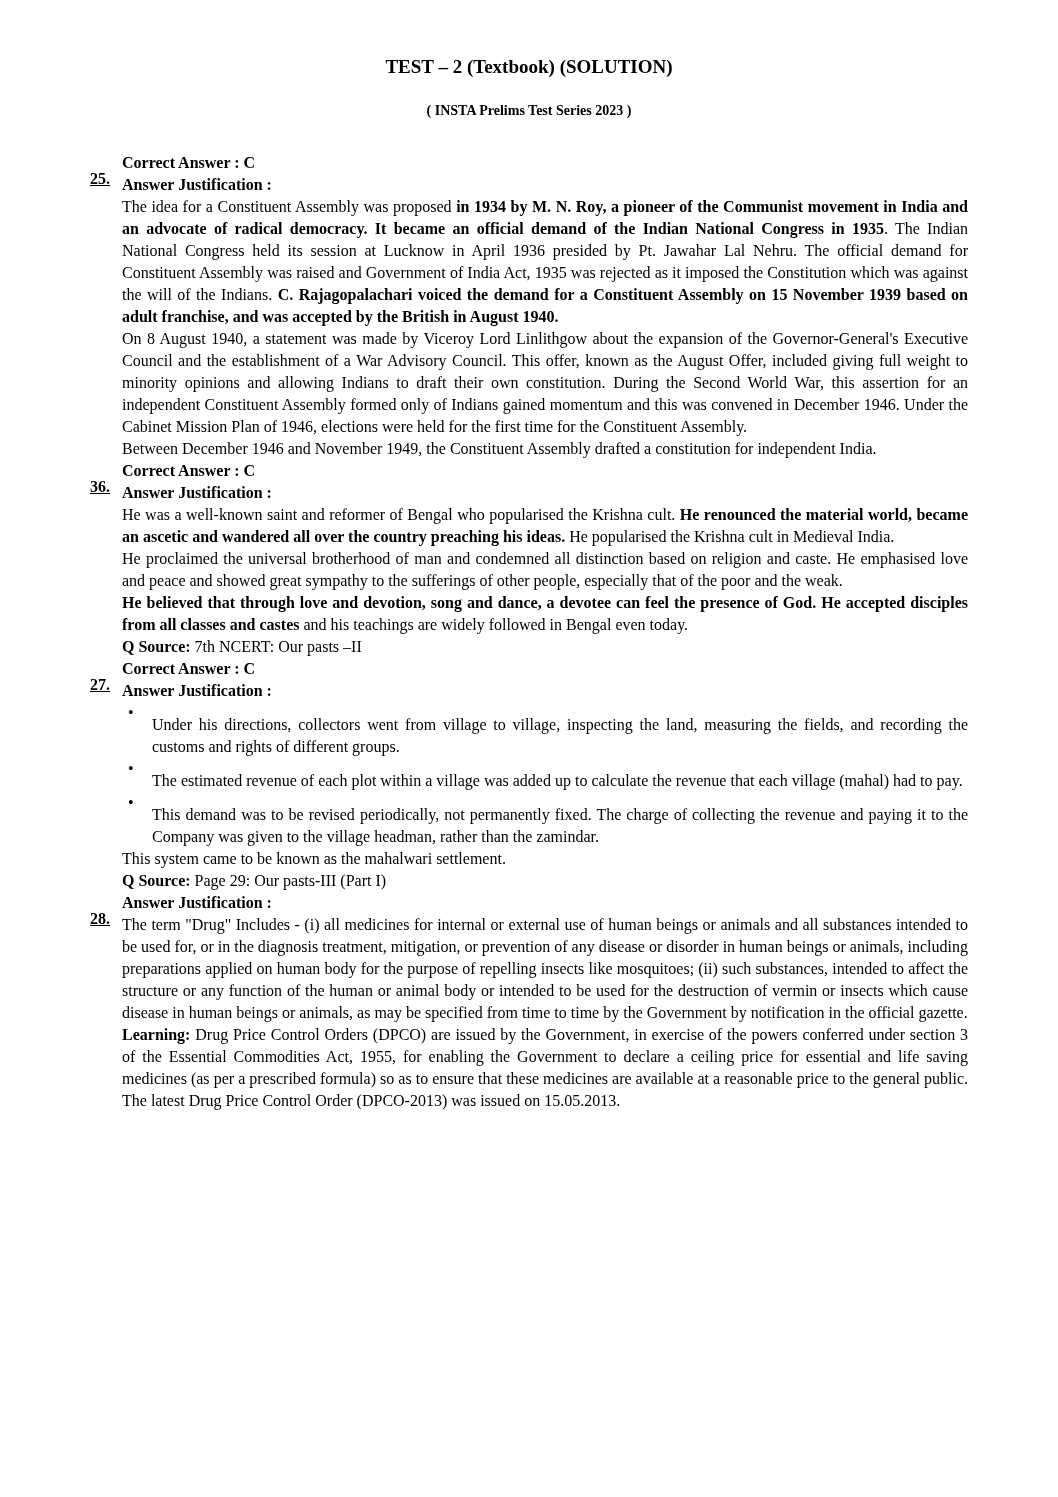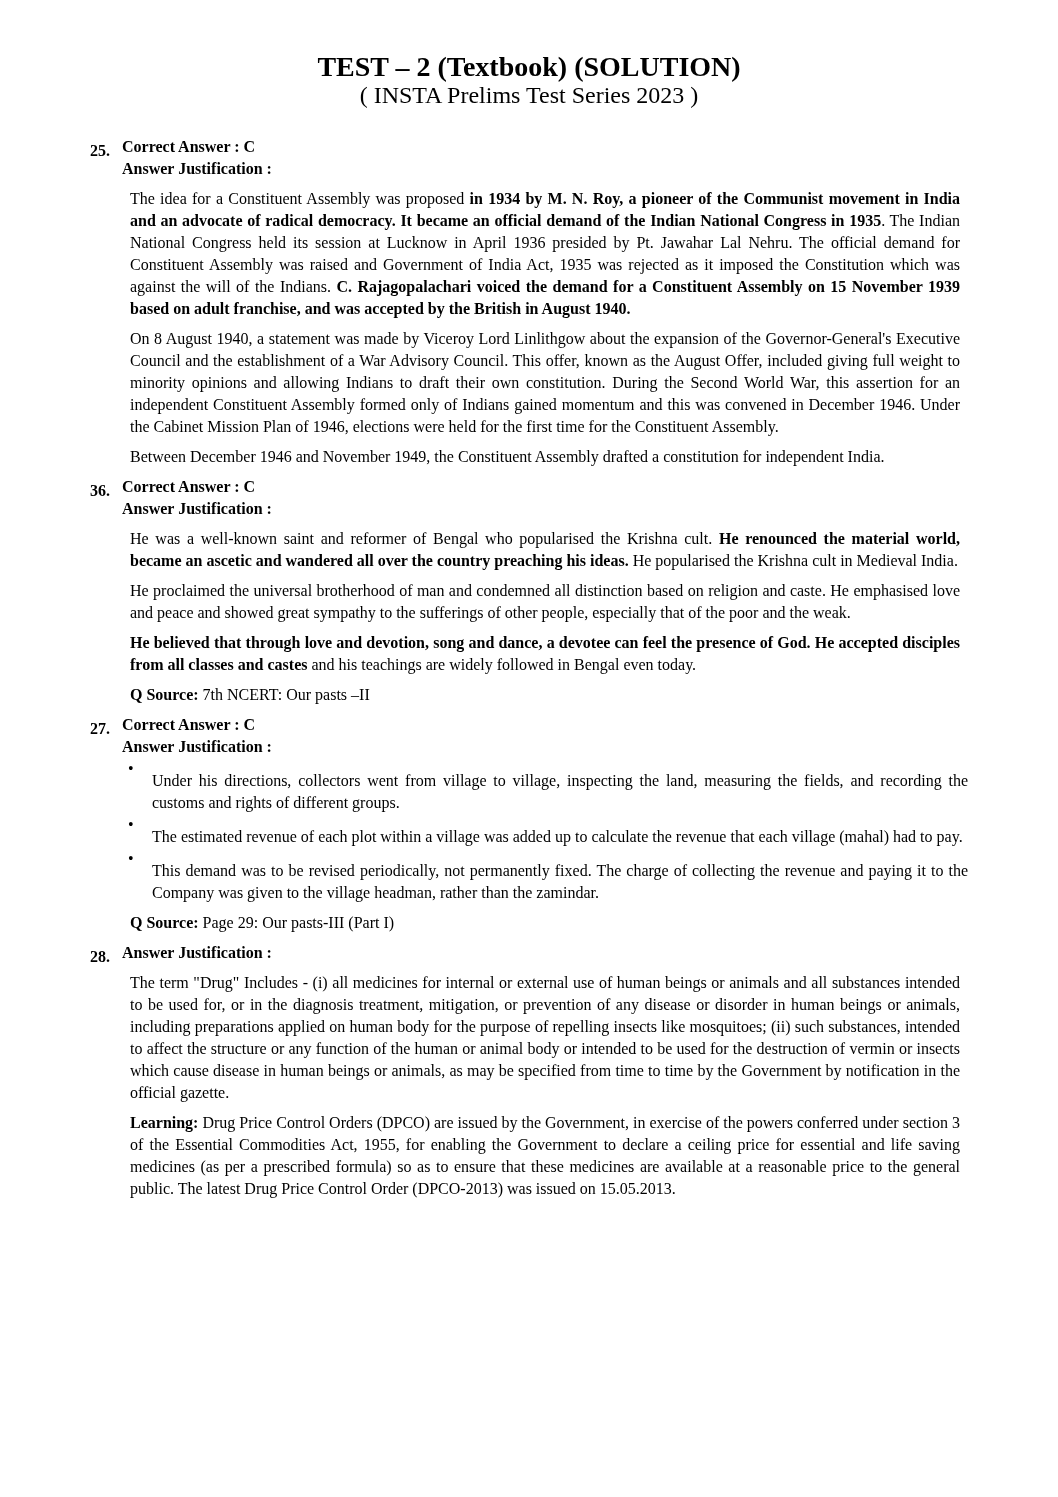--- a/index.html
+++ b/index.html
@@ -9,27 +9,27 @@
     font-family: "Liberation Serif", serif;
     color: #000000;
   }
   .page {
     width: 1058px;
     min-height: 1497px;
     background: #ffffff;
     padding: 52px 90px 40px 90px;
   }
   .doc-header { text-align: center; margin-bottom: 28px; }
-  .doc-title { font-size: 28px; font-weight: bold; line-height: 30px; }
-  .doc-subtitle { font-size: 24px; font-weight: normal; line-height: 26px; }
+  .doc-title { font-size: 19px; font-weight: bold; line-height: 30px; }
+  .doc-subtitle { font-size: 14px; font-weight: bold; line-height: 26px; margin-top: 16px; }
   .questions { font-size: 16px; line-height: 22px; }
   .question { position: relative; padding-left: 32px; }
-  .qnum { position: absolute; left: 0; top: 4px; font-weight: bold; }
+  .qnum { position: absolute; left: 0; top: 16px; font-weight: bold; text-decoration: underline; }
   .bold-line { font-weight: bold; }
-  p.body-para { margin: 8px; text-align: justify; }
+  p.body-para { margin: 0; text-align: justify; }
   .bullet-row { display: flex; }
   .bullet-marker { flex: 0 0 30px; width: 30px; padding-left: 6px; }
   .bullet-text { flex: 1; text-align: justify; margin-top: 12px; }
   b { font-weight: bold; }
 </style>
 </head>
 <body>
 
 <div class="page">
   <div class="doc-header">
@@ -63,20 +63,21 @@
           <div class="bullet-text"><span>Under his directions, collectors went from village to village, inspecting the land, measuring the fields, and recording the customs and rights of different groups.</span></div>
         </div>
         <div class="bullet-row">
           <span class="bullet-marker">•</span>
           <div class="bullet-text"><span>The estimated revenue of each plot within a village was added up to calculate the revenue that each village (mahal) had to pay.</span></div>
         </div>
         <div class="bullet-row">
           <span class="bullet-marker">•</span>
           <div class="bullet-text"><span>This demand was to be revised periodically, not permanently fixed. The charge of collecting the revenue and paying it to the Company was given to the village headman, rather than the zamindar.</span></div>
         </div>
+        <p class="body-para"><span>This system came to be known as the mahalwari settlement.</span></p>
         <p class="body-para"><b>Q Source:</b><span> Page 29: Our pasts-III (Part I)</span></p>
       </div>
       <div class="question">
         <span class="qnum">28.</span>
         <div class="bold-line">Answer Justification :</div>
         <p class="body-para"><span>The term "Drug" Includes - (i) all medicines for internal or external use of human beings or animals and all substances intended to be used for, or in the diagnosis treatment, mitigation, or prevention of any disease or disorder in human beings or animals, including preparations applied on human body for the purpose of repelling insects like mosquitoes; (ii) such substances, intended to affect the structure or any function of the human or animal body or intended to be used for the destruction of vermin or insects which cause disease in human beings or animals, as may be specified from time to time by the Government by notification in the official gazette.</span></p>
         <p class="body-para"><b>Learning:</b><span> Drug Price Control Orders (DPCO) are issued by the Government, in exercise of the powers conferred under section 3 of the Essential Commodities Act, 1955, for enabling the Government to declare a ceiling price for essential and life saving medicines (as per a prescribed formula) so as to ensure that these medicines are available at a reasonable price to the general public. The latest Drug Price Control Order (DPCO-2013) was issued on 15.05.2013.</span></p>
       </div>
     </div>
 </div>

